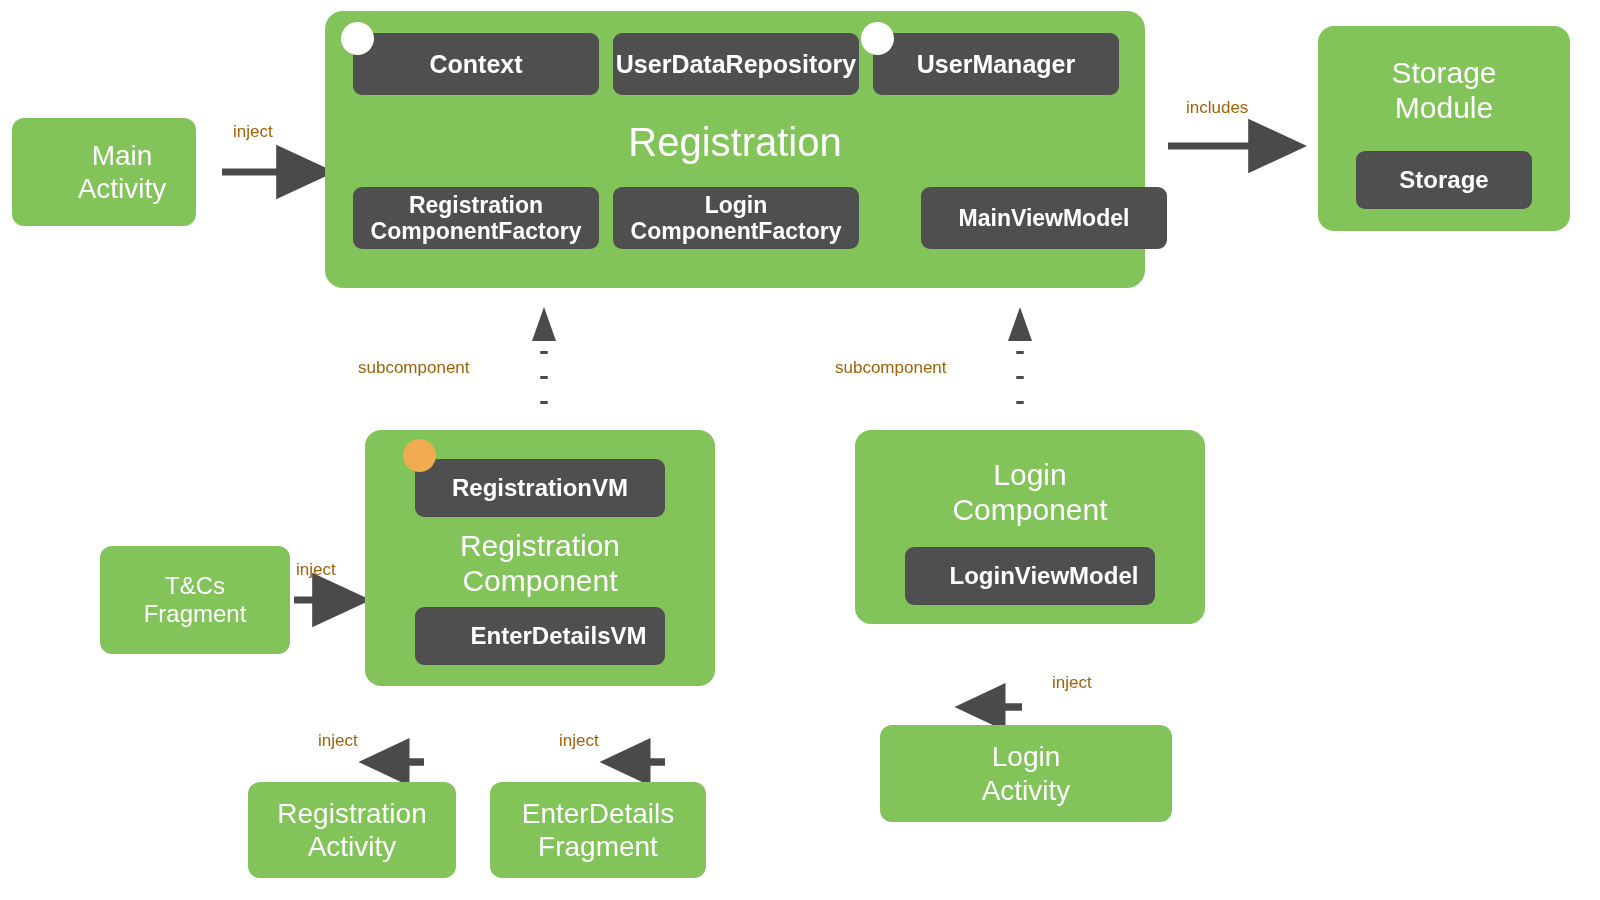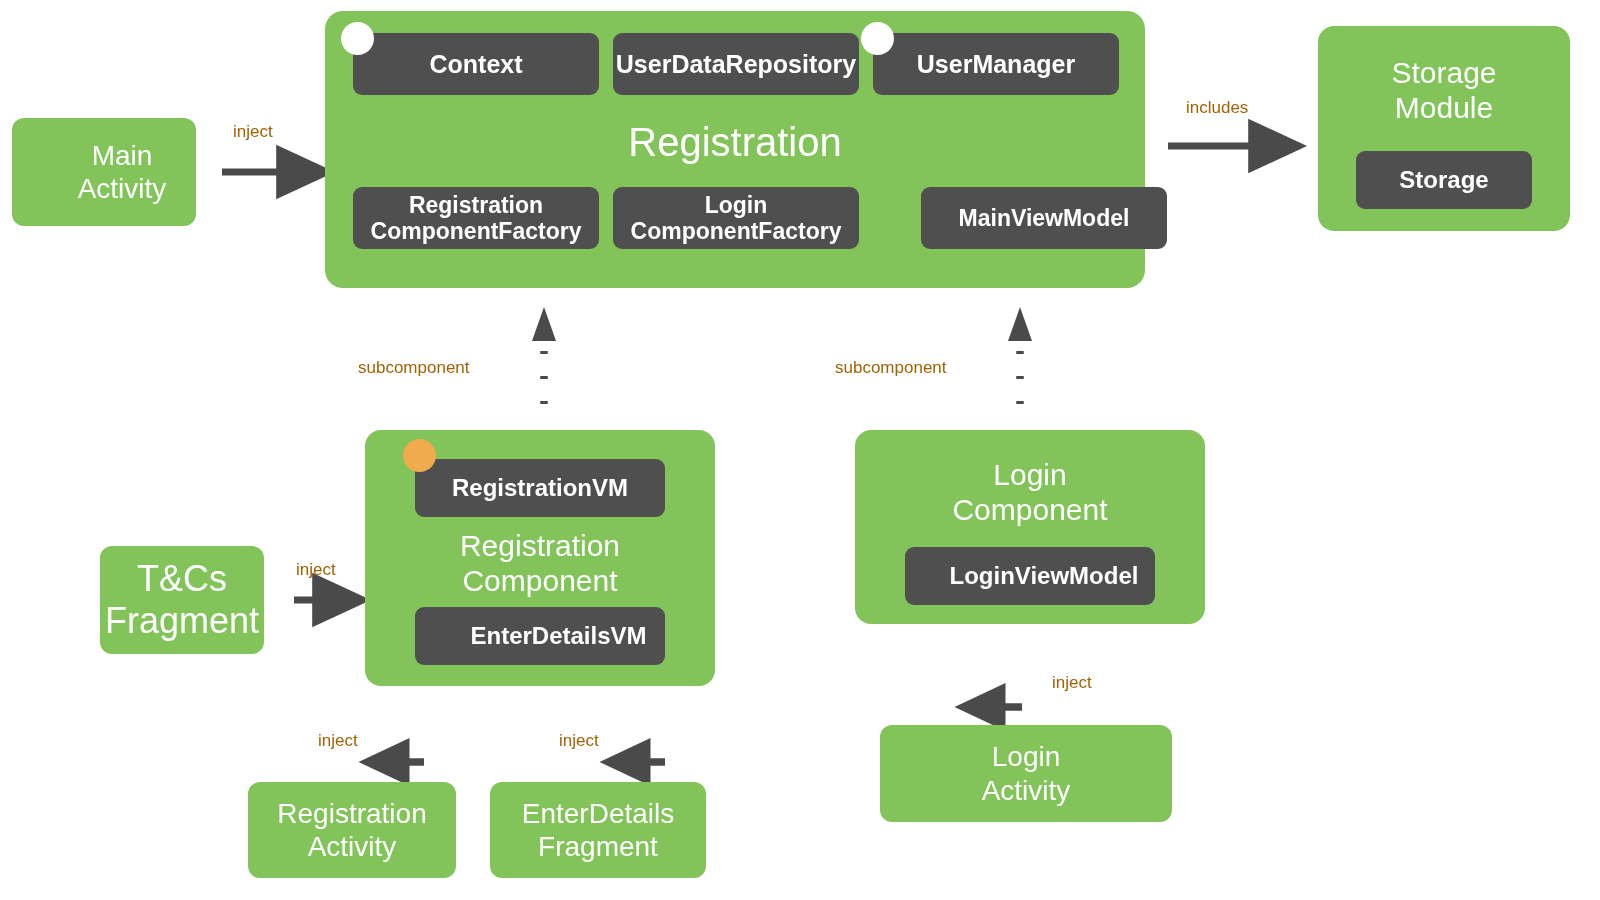--- a/index.html
+++ b/index.html
@@ -199,21 +199,21 @@
   </div>
 
   <div class="node" style="left:855px; top:430px; width:350px; height:194px; border-radius:16px; display:block;">
 
     <div class="comp-title" style="top:28px; font-size:30px;">Login
 Component</div>
 
     <div class="chip" style="left:50px; top:117px; width:250px; height:58px; font-size:24px;padding-left:28px;">LoginViewModel</div>
   </div>
 
-  <div class="node" style="left:100px; top:546px; width:164px; height:108px; font-size:36px;text-align:center;">T&amp;Cs
+  <div class="node" style="left:100px; top:546px; width:190px; height:108px; font-size:24px;text-align:center;">T&amp;Cs
 Fragment</div>
 
   <div class="node" style="left:248px; top:782px; width:208px; height:96px; font-size:28px;">Registration
 Activity</div>
 
   <div class="node" style="left:490px; top:782px; width:216px; height:96px; font-size:28px;">EnterDetails
 Fragment</div>
 
   <div class="node" style="left:880px; top:725px; width:292px; height:97px; font-size:28px;">Login
 Activity</div>

